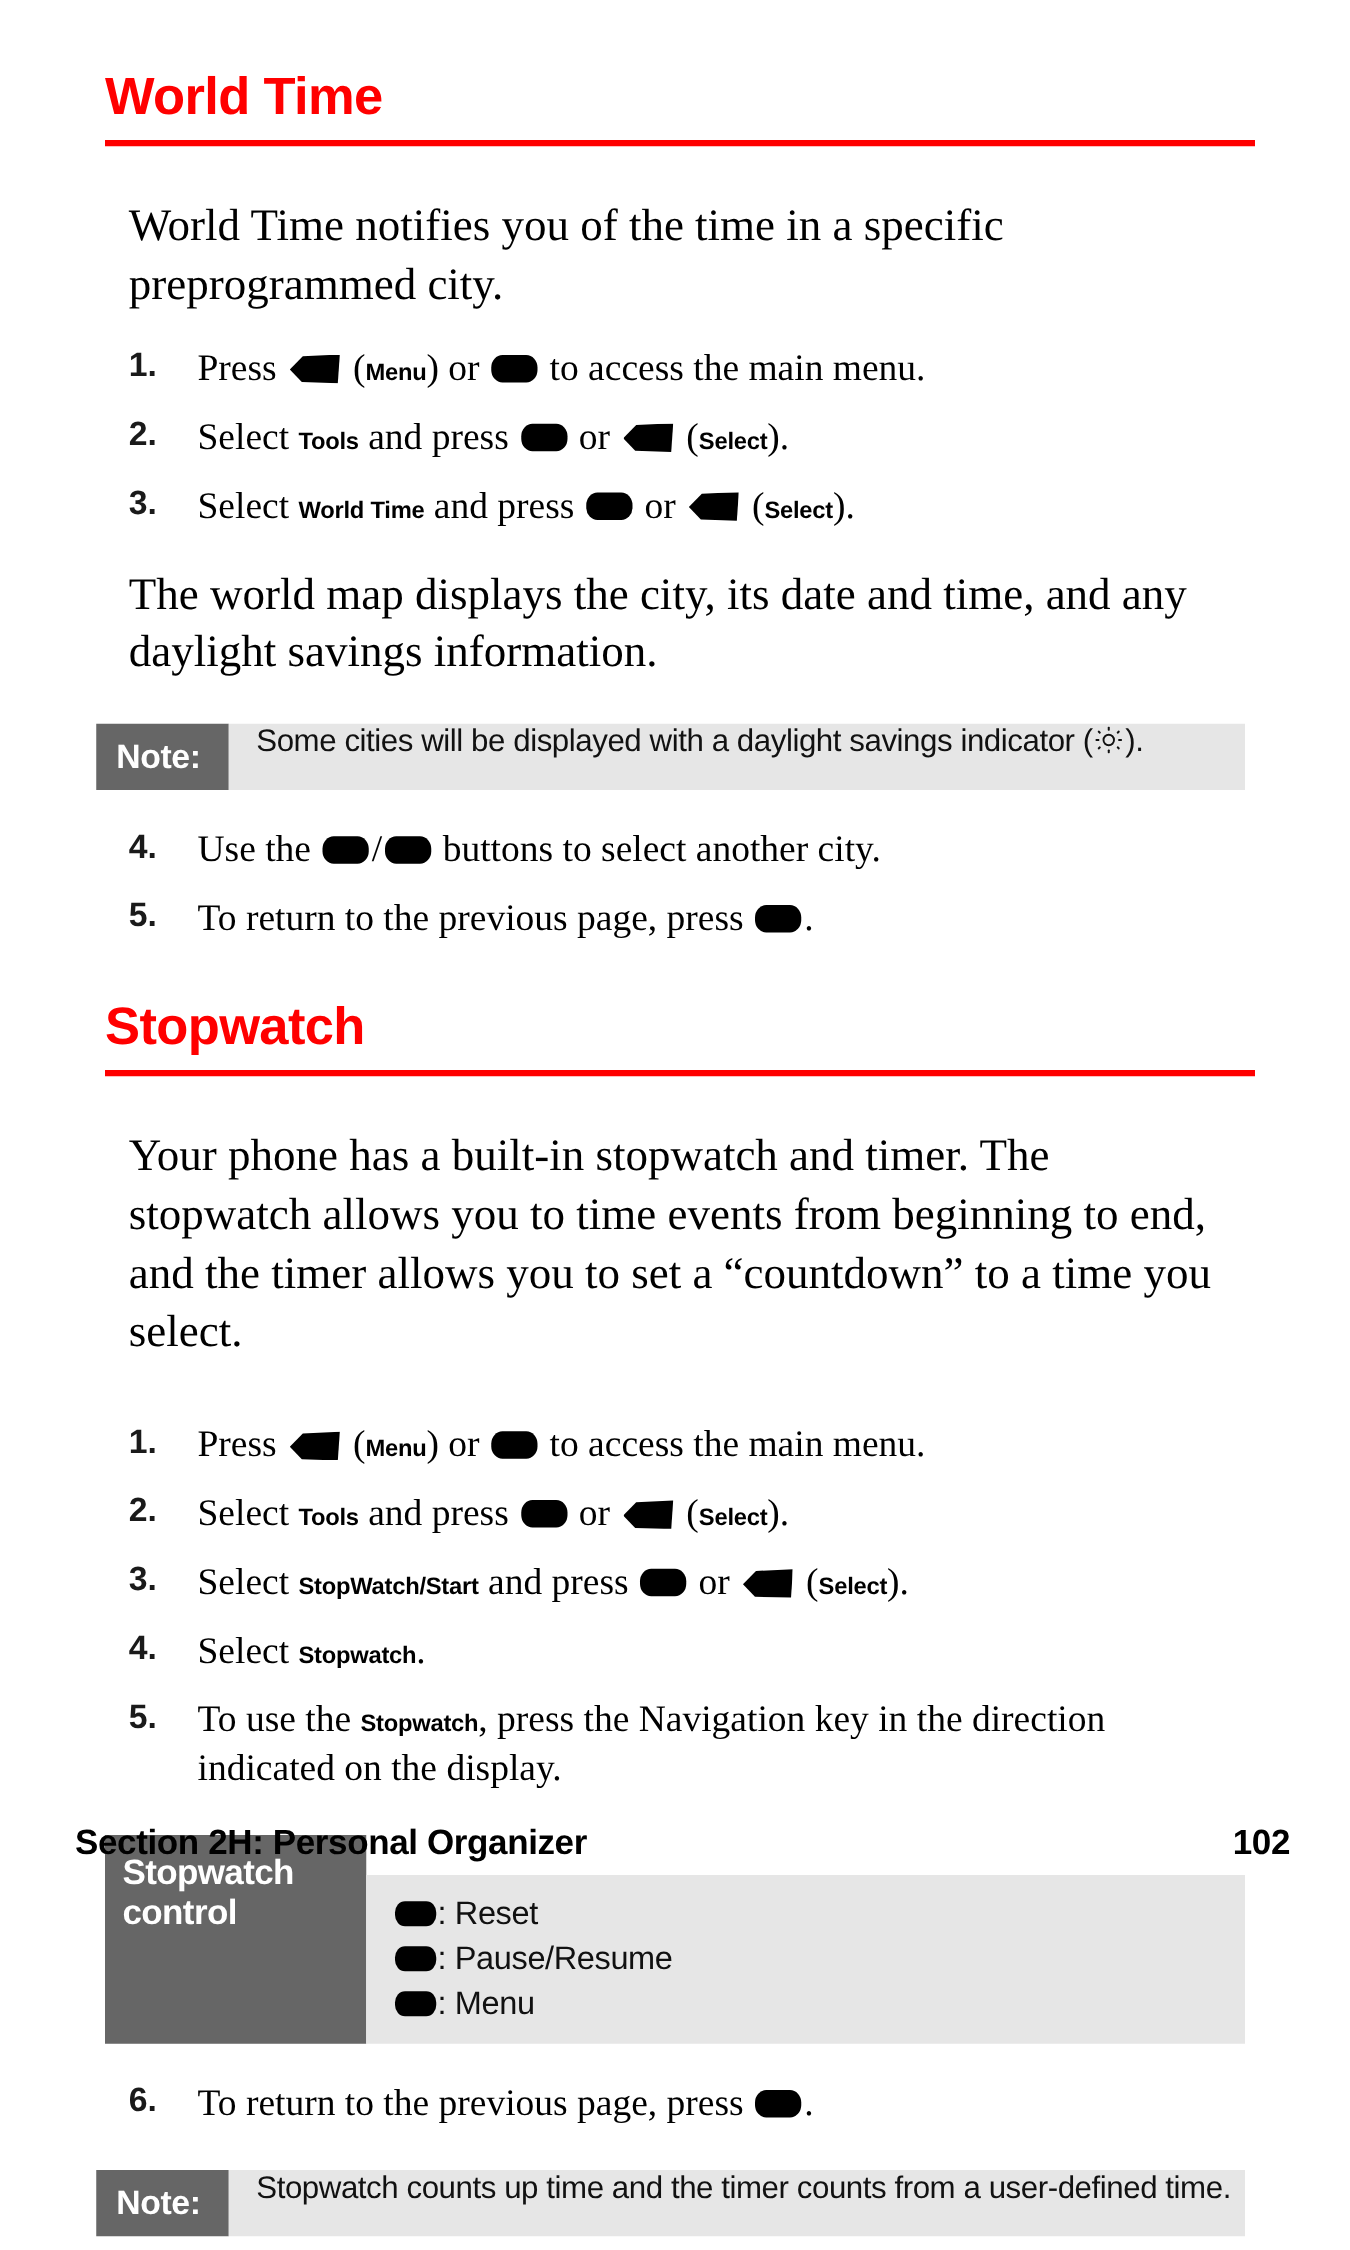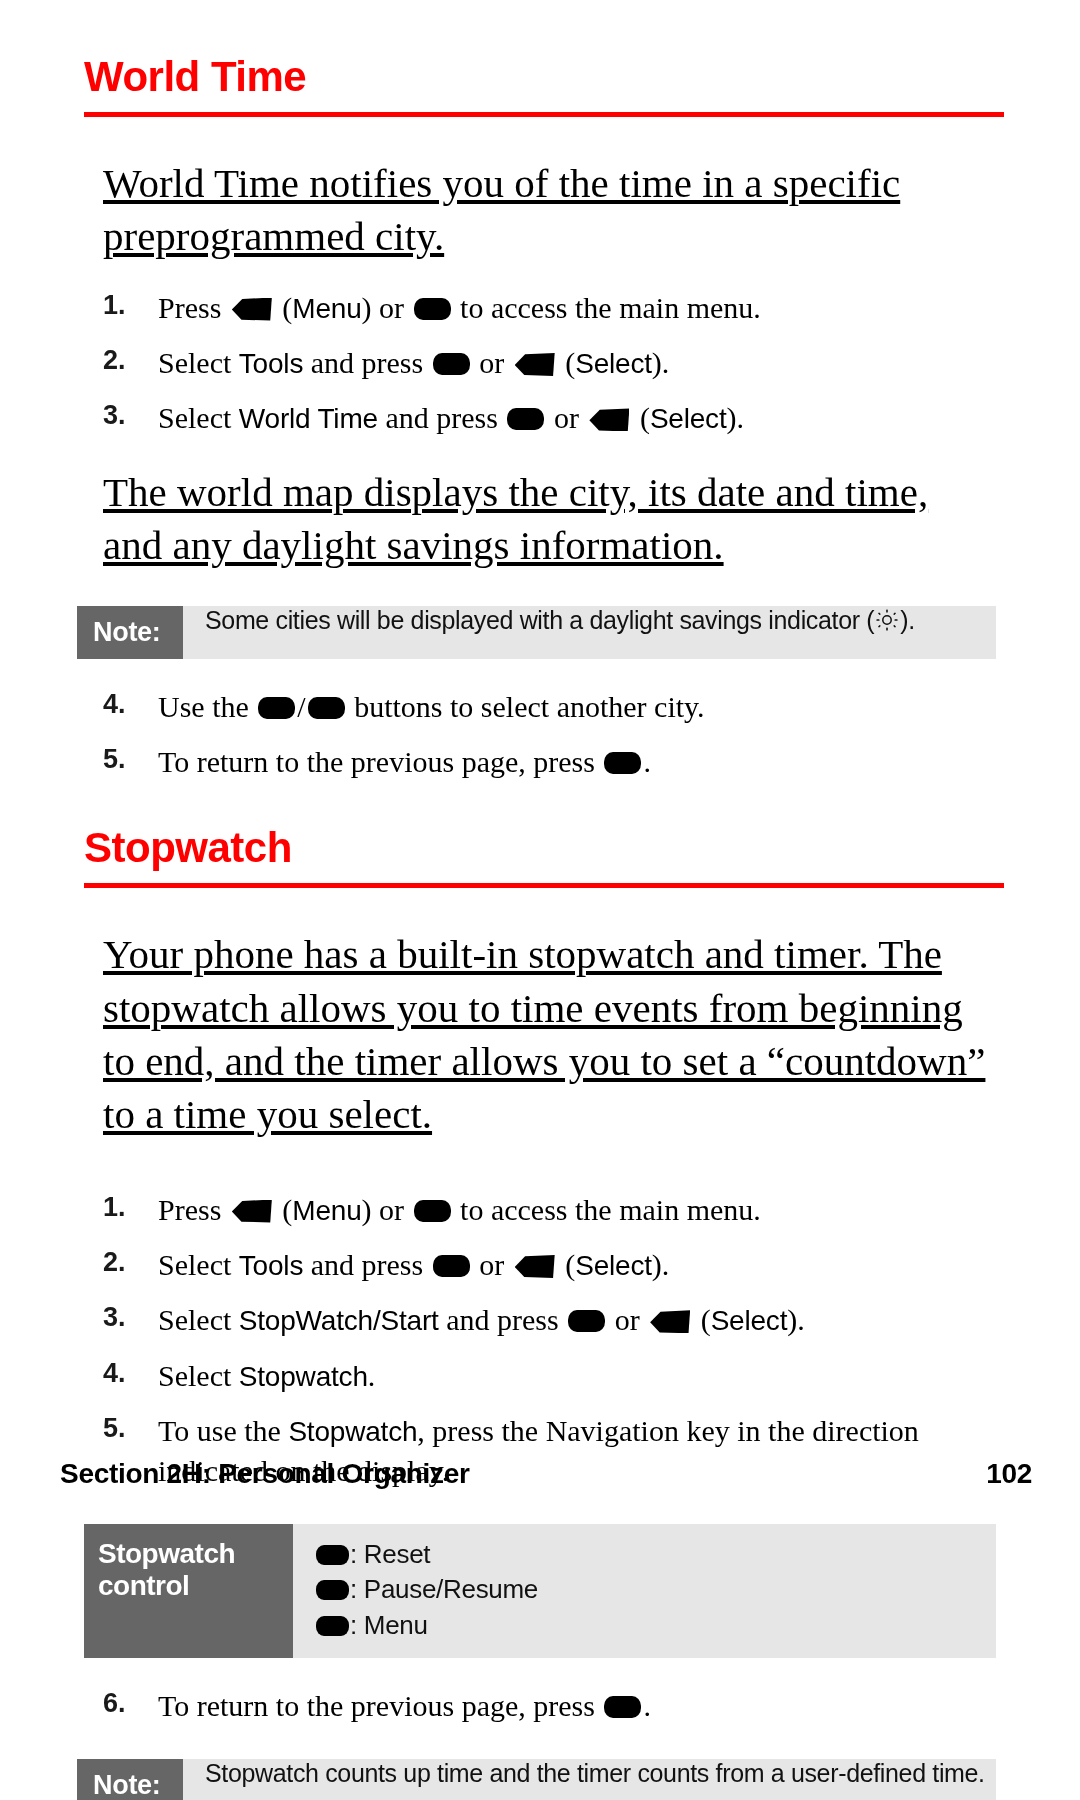--- a/index.html
+++ b/index.html
@@ -36,27 +36,26 @@
   }
   .sec-rule {
     height: 5px;
     background: #ff0000;
     margin-top: 14px;
     margin-left: 8px;
   }
 
   
   .para {
-    font-size: 41px;
+    font-size: 36px;
     line-height: 1.30;
     margin: 0;
     padding-left: 27px;
     padding-right: 18px;
     text-align: left;
-    text-decoration: underline;
   }
 
   
   ol.steps {
     list-style: none;
     margin: 0;
     padding: 0;
   }
   ol.steps li {
     position: relative;
@@ -70,22 +69,22 @@
     position: absolute;
     left: 27px;
     top: 0;
     font-family: "Liberation Sans", sans-serif;
     font-weight: bold;
     font-size: 27px;
     color: #1a1a1a;
   }
   .b {
     font-family: "Liberation Sans", sans-serif;
-    font-weight: normal;
-    font-size: 28px;
+    font-weight: bold;
+    font-size: 19px;
     letter-spacing: -0.2px;
   }
 
   
   .key-pill {
     display: inline-block;
     width: 37px;
     height: 22px;
     background: #000000;
     border-radius: 9px / 10px;
@@ -163,20 +162,21 @@
     box-sizing: border-box;
     flex: 0 0 auto;
   }
   .ctrl-body {
     background: #e6e6e6;
     color: #111111;
     font-size: 26px;
     letter-spacing: -0.3px;
     padding: 13px 10px 14px 22px;
     flex: 1 1 auto;
+    margin-top: 32px;
   }
   .ctrl-row {
     line-height: 1.38;
     white-space: nowrap;
   }
 
   
   .subhead {
     font-family: "Liberation Sans", sans-serif;
     font-weight: bold;

